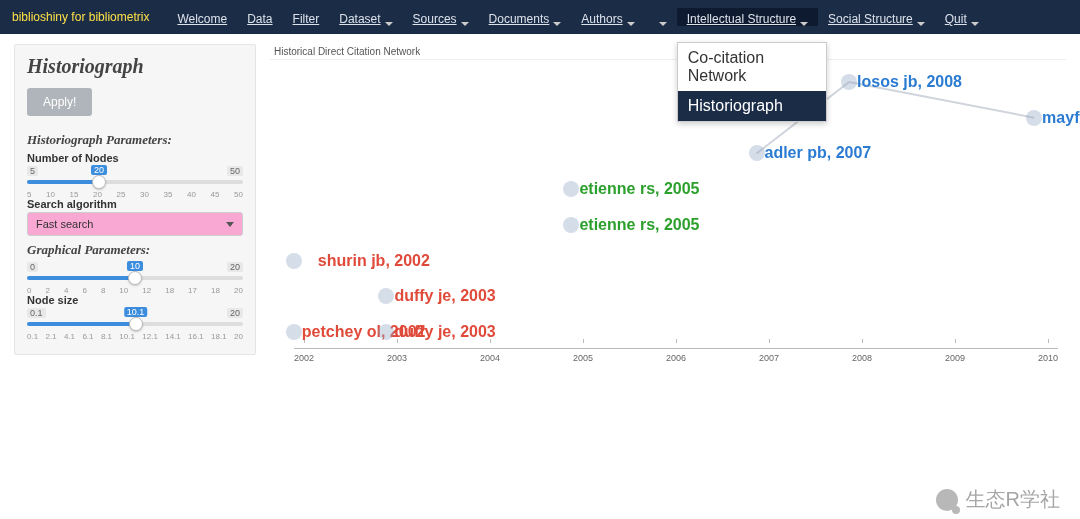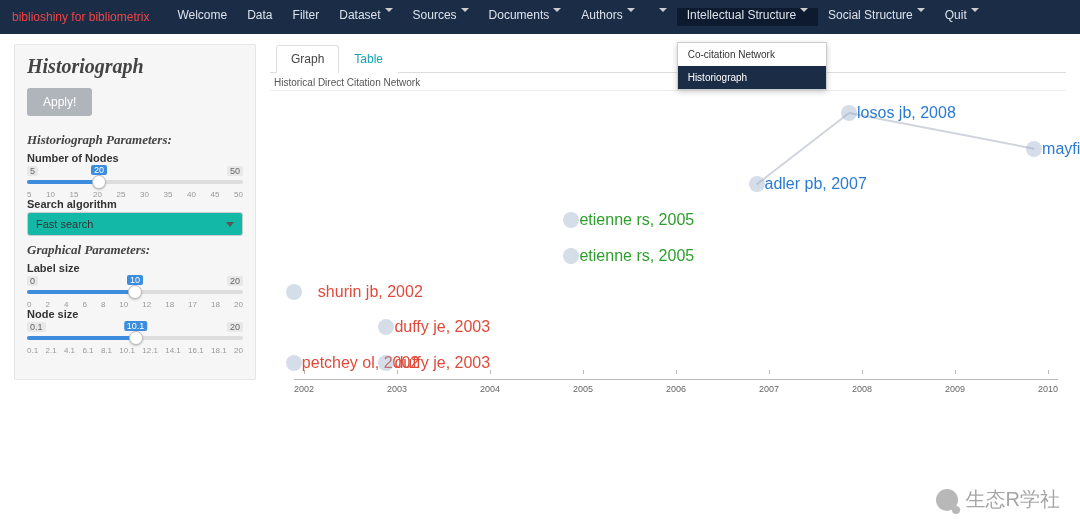--- a/index.html
+++ b/index.html
@@ -1,28 +1,28 @@
 <!DOCTYPE html>
 <html><head>
 <meta charset="utf-8">
 <style>
 * { box-sizing: border-box; margin: 0; padding: 0; }
 body { font-family: "Helvetica Neue", Arial, sans-serif; font-size: 12px; color: #333; background: #fff; width: 1080px; height: 519px; overflow: hidden; position: relative; }
 
 
 .navbar { background: #1b2c47; height: 34px; display: flex; align-items: center; padding: 0 12px; color: #eee; font-size: 12px; }
-.brand { font-weight: 500; margin-right: 18px; color: #ef4444; }
+.brand { font-weight: 500; margin-right: 18px; color: #fde047; }
 .nav-items { display: flex; }
-.nav-item { padding: 0 10px; height: 18px; display: flex; align-items: flex-start; cursor: pointer; color: #dde2ea; position: relative; }
+.nav-item { padding: 0 10px; height: 18px; display: flex; align-items: flex-end; cursor: pointer; color: #dde2ea; position: relative; text-decoration: underline; }
 .nav-item.active { background: #0e1a2f; }
 .caret { width: 0; height: 0; border-left: 4px solid transparent; border-right: 4px solid transparent; border-top: 4px solid #ccc; margin-left: 4px; }
 
 
 .dropdown { position: absolute; top: 34px; left: 0; width: 150px; background: #fff; border: 1px solid #ccc; box-shadow: 0 2px 6px rgba(0,0,0,.2); z-index: 100; }
-.dropdown-item { padding: 6px 10px; font-size: 10px; color: #333; cursor: pointer; }
+.dropdown-item { padding: 6px 10px; font-size: 16px; color: #333; cursor: pointer; }
 .dropdown-item.selected { background: #1b2c47; color: #fff; }
 
 
 .main { display: flex; padding: 10px 14px; gap: 14px; }
 .sidebar { width: 242px; background: #f6f6f6; border: 1px solid #e5e5e5; border-radius: 2px; padding: 10px 12px 14px; }
 .sidebar h2 { font-family: Georgia, serif; font-style: italic; font-weight: 700; font-size: 20px; color: #444; margin-bottom: 10px; }
 .apply-btn { background: #b0b5bb; color: #fff; border: none; padding: 7px 16px; border-radius: 3px; font-size: 12px; cursor: pointer; margin-bottom: 10px; }
 .section-head { font-family: Georgia, serif; font-style: italic; font-weight: 700; font-size: 13px; color: #444; margin-top: 6px; margin-bottom: 4px; }
 .param-label { font-weight: 600; font-size: 11px; color: #333; margin-top: 0; margin-bottom: 2px; display: block; }
 
@@ -30,33 +30,33 @@
 .slider-wrap { position: relative; height: 30px; margin-bottom: 2px; }
 .slider-ends { display: flex; justify-content: space-between; font-size: 9px; color: #666; }
 .slider-ends span { background: #e8e8e8; padding: 0 3px; border-radius: 2px; }
 .slider-track { position: relative; height: 4px; background: #ddd; border-radius: 2px; margin-top: 4px; }
 .slider-fill { position: absolute; left: 0; top: 0; bottom: 0; background: #3c8dde; border-radius: 2px; }
 .slider-handle { position: absolute; top: -5px; width: 14px; height: 14px; background: #fff; border: 1px solid #bbb; border-radius: 50%; transform: translateX(-50%); box-shadow: 0 1px 2px rgba(0,0,0,.2); }
 .slider-badge { position: absolute; top: -15px; transform: translateX(-50%); background: #3c8dde; color: #fff; font-size: 9px; padding: 0 3px; border-radius: 2px; }
 .slider-ticks { display: flex; justify-content: space-between; font-size: 8px; color: #999; margin-top: 6px; }
 
 
-.select { width: 100%; border: 1px solid #ccc; background: #14b8a6; padding: 5px 8px; border-radius: 3px; font-size: 11px; display: flex; justify-content: space-between; align-items: center; cursor: pointer; margin-top: 2px; margin-bottom: 6px; }
+.select { width: 100%; border: 1px solid #ccc; background: #f9a8d4; padding: 5px 8px; border-radius: 3px; font-size: 11px; display: flex; justify-content: space-between; align-items: center; cursor: pointer; margin-top: 2px; margin-bottom: 6px; }
 .select .caret2 { width: 0; height: 0; border-left: 4px solid transparent; border-right: 4px solid transparent; border-top: 5px solid #555; }
 
 
 .content { flex: 1; }
 .tabs { display: flex; border-bottom: 1px solid #ddd; padding-left: 6px; margin-bottom: 4px; }
 .tab { padding: 6px 14px; font-size: 12px; color: #555; cursor: pointer; border: 1px solid transparent; border-bottom: none; position: relative; top: 1px; background: #fff;}
 .tab.active { border-color: #ddd; border-bottom: 1px solid #fff; border-radius: 3px 3px 0 0; color: #444; }
 .tab.alt { color: #17a2b8; }
 .plot-title { font-size: 10px; color: #555; margin: 2px 0 2px 4px; }
 .plot { position: relative; width: 100%; height: 290px; border-top: 1px solid #eee; font-family: Arial, sans-serif; }
 .node { position: absolute; width: 16px; height: 16px; border-radius: 50%; background: rgba(150,170,200,.4); transform: translate(-50%,-50%); }
-.node-label { position: absolute; font-size: 16px; font-weight: 400; white-space: nowrap; transform: translateY(-50%); }
+.node-label { position: absolute; font-size: 16px; font-weight: 700; white-space: nowrap; transform: translateY(-50%); }
 .c-red { color: #e04a3a; }
 .c-green { color: #2ca02c; }
 .c-blue { color: #2a7bd1; }
 .xaxis { position: absolute; left: 3%; right: 1%; bottom: 0; height: 1px; background: #bbb; }
 .xaxis-ticks { position: absolute; left: 3%; right: 1%; bottom: -14px; display: flex; justify-content: space-between; font-size: 9px; color: #666; }
 .xtick { position: relative; }
 .xtick::before { content: ""; position: absolute; top: -14px; left: 50%; width: 1px; height: 4px; background: #bbb; }
 
 
 .watermark { position: absolute; right: 20px; bottom: 6px; display: flex; align-items: center; gap: 8px; opacity: .6; font-size: 20px; font-weight: 500; color: #6a6a6a; font-family: "Microsoft YaHei", sans-serif; }
@@ -150,21 +150,20 @@
       </div>
 
     <span class="param-label">Search algorithm</span>
     <div class="select">
       <span>Fast search</span>
       <span class="caret2"></span>
     </div>
 
     <div class="section-head">Graphical Parameters:</div>
 
-    <span class="param-label">Label size</span>
     <div class="slider-wrap" id="slider-label">
         <div class="slider-ends">
           <span>0</span>
           <span>20</span>
         </div>
         <div class="slider-track">
           <div class="slider-fill" style="width: 50%;"></div>
           <div class="slider-badge" style="left: 50%;">10</div>
           <div class="slider-handle" style="left: 50%;"></div>
         </div>
@@ -204,24 +203,20 @@
           <span>12.1</span>
           <span>14.1</span>
           <span>16.1</span>
           <span>18.1</span>
           <span>20</span>
         </div>
       </div>
   </div>
 
   <div class="content">
-    <div class="tabs" id="tabs">
-        <div class="tab active">Graph</div>
-        <div class="tab alt">Table</div>
-      </div>
     <div class="plot-title">Historical Direct Citation Network</div>
     <div class="plot" id="plot">
       <svg id="edges" style="position:absolute;inset:0;width:100%;height:100%;overflow:visible">
           <line x1="486.55499999999995" y1="93.42857142857142" x2="579.09" y2="22" stroke="#d0d4dc" stroke-width="2"></line>
           <line x1="579.09" y1="22" x2="764.16" y2="57.71428571428572" stroke="#d0d4dc" stroke-width="2"></line>
         </svg>
       <div class="xaxis"></div>
       <div class="xaxis-ticks" id="xticks">
           <span class="xtick">2002</span>
           <span class="xtick">2003</span>

